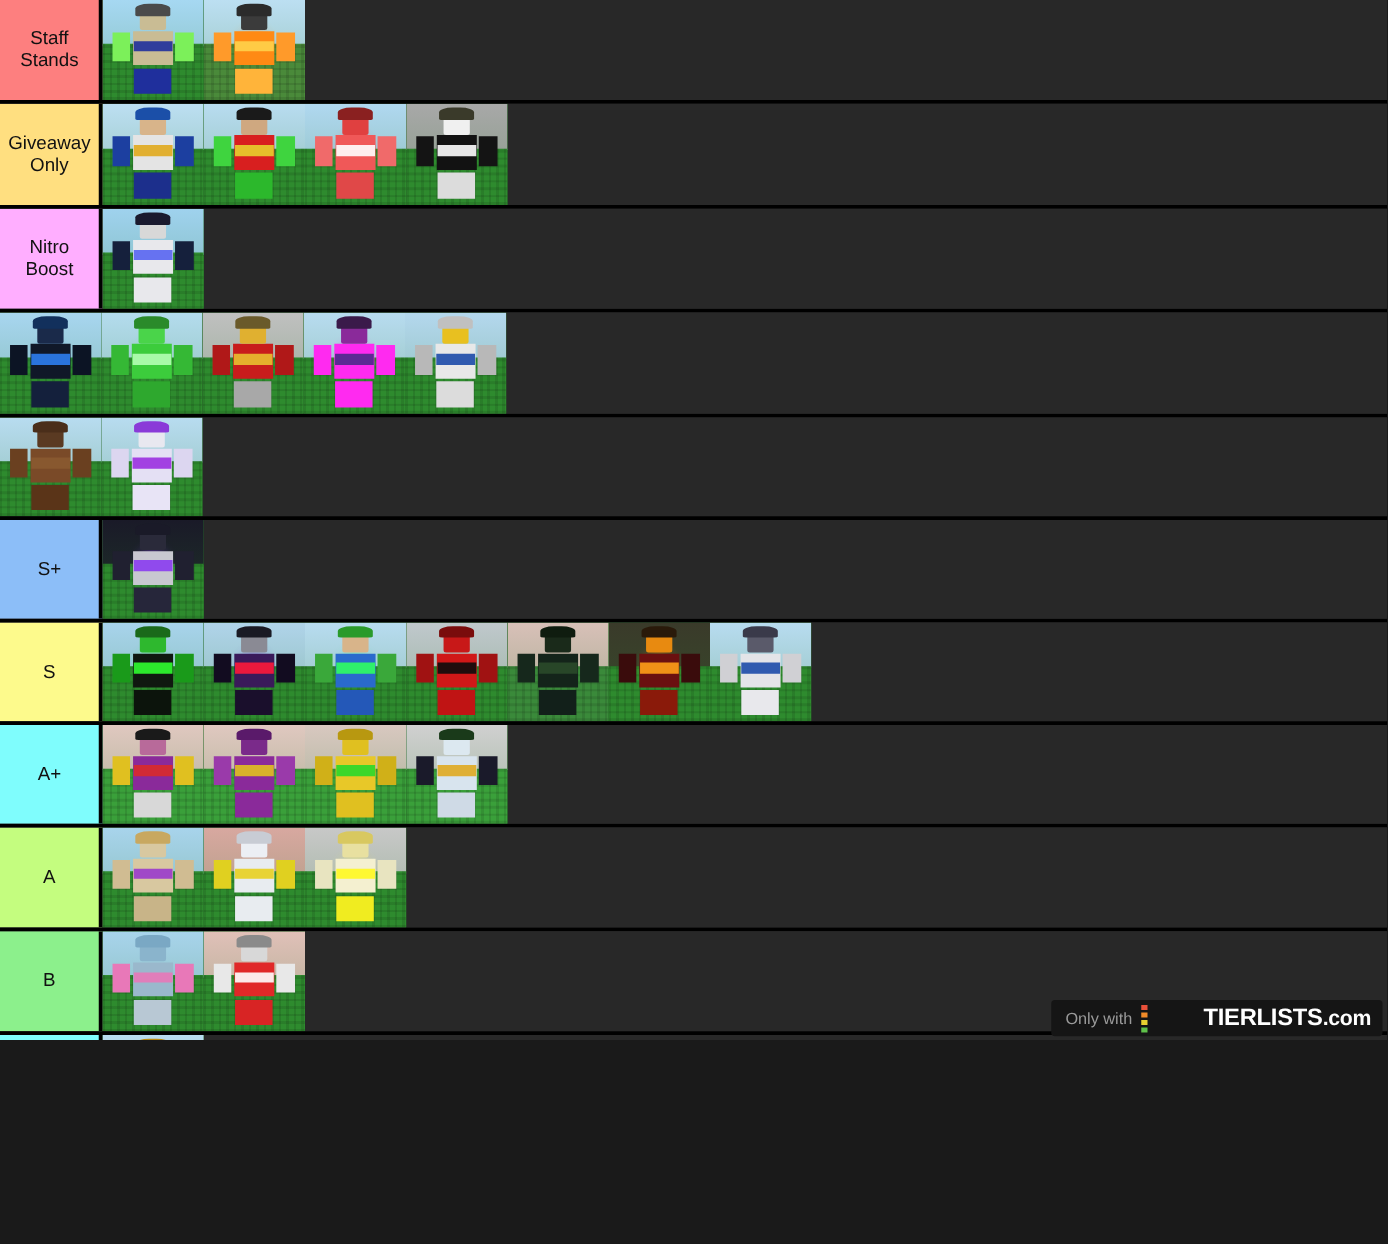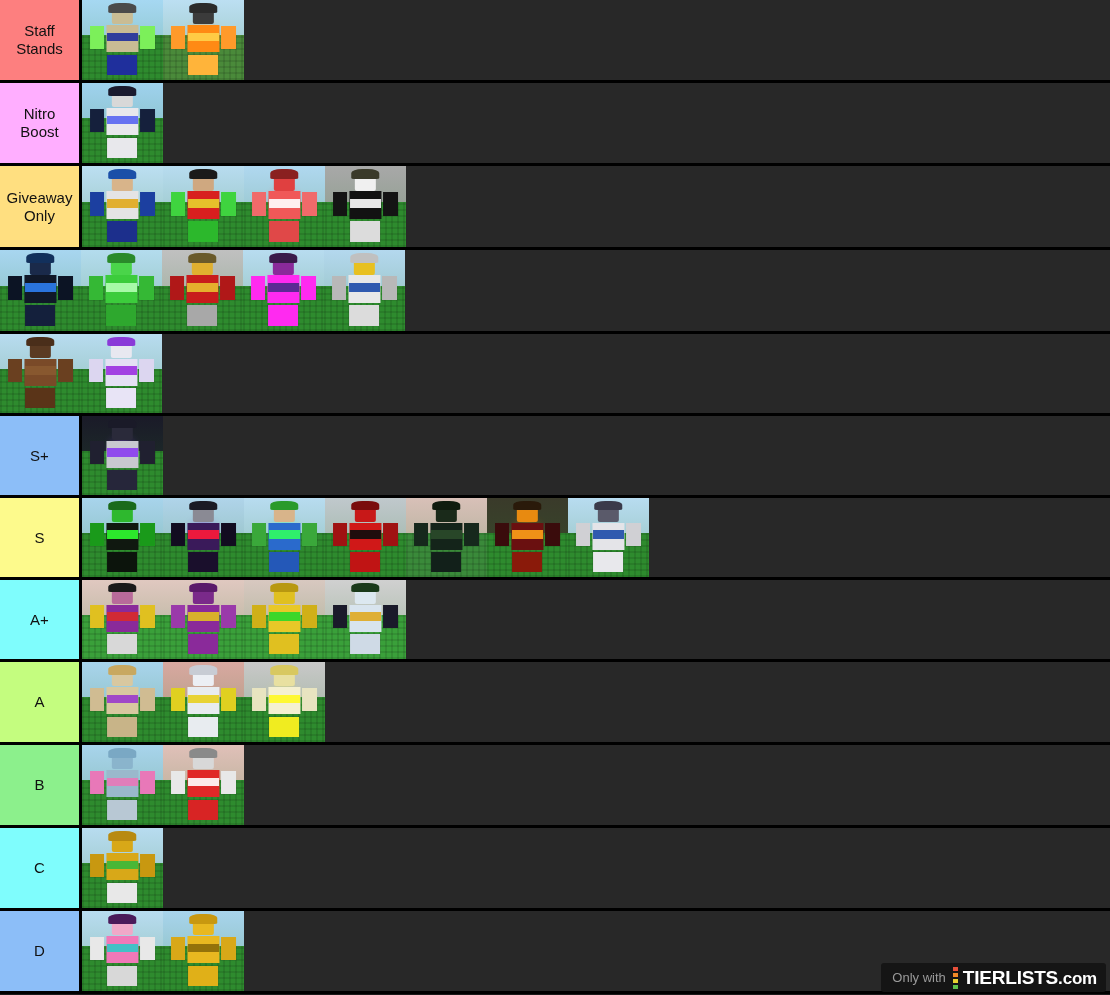--- a/index.html
+++ b/index.html
@@ -152,27 +152,28 @@
     width: 5px; height: 4px;
     margin: 1px 0;
   }
   .wm-brand {
     color: #ffffff;
     font-size: 19px;
     font-weight: bold;
     letter-spacing: -0.2px;
     white-space: nowrap;
     font-family: "Liberation Sans", "DejaVu Sans", sans-serif;
+    margin-left: 40px;
   }
   .wm-brand .dotcom { font-size: 17px; }
 </style>
 </head>
 <body>
 
-<div id="tierlist" style="width: 1110px; height: 995px; background: rgb(26, 26, 26);">
+<div id="tierlist" style="width: 1110px; height: 832px; background: rgb(26, 26, 26);">
   <div id="rows">
       <div class="tier-row" style="height: 83px;">
         <div class="tier-label" style="background: rgb(253, 127, 127);">Staff Stands</div>
         <div class="tier-items" style="background: rgb(40, 40, 40);">
           <div class="item" style="width: 81px; height: 80px;">
             <div class="sky" style="background: linear-gradient(rgb(166, 216, 242), rgba(166, 216, 242, 0.867));"></div>
             <div class="ground" style="background-color: rgb(46, 139, 46);"></div>
             <div class="figure">
               <div class="arm l" style="background: rgb(124, 240, 90);"></div>
               <div class="arm r" style="background: rgb(124, 240, 90);"></div>
@@ -192,38 +193,20 @@
               <div class="arm r" style="background: rgb(255, 154, 42);"></div>
               <div class="legs" style="background: rgb(255, 180, 58);"></div>
               <div class="torso" style="background: rgb(255, 138, 20);"></div>
               <div class="head" style="background: rgb(59, 59, 59);"></div>
               <div class="hair" style="background: rgb(43, 43, 43);"></div>
               <div class="acc" style="left: 24%; top: 38%; width: 52%; height: 13%; background: rgb(255, 210, 74); opacity: 0.9;"></div>
             </div>
           </div>
         </div>
       </div>
-      <div class="tier-row" style="height: 83px;">
-        <div class="tier-label" style="background: rgb(255, 174, 255);">Nitro Boost</div>
-        <div class="tier-items" style="background: rgb(40, 40, 40);">
-          <div class="item" style="width: 81px; height: 80px;">
-            <div class="sky" style="background: linear-gradient(rgb(159, 210, 238), rgba(159, 210, 238, 0.867));"></div>
-            <div class="ground" style="background-color: rgb(46, 139, 46);"></div>
-            <div class="figure">
-              <div class="arm l" style="background: rgb(21, 32, 60);"></div>
-              <div class="arm r" style="background: rgb(21, 32, 60);"></div>
-              <div class="legs" style="background: rgb(232, 232, 236);"></div>
-              <div class="torso" style="background: rgb(232, 232, 236);"></div>
-              <div class="head" style="background: rgb(216, 216, 216);"></div>
-              <div class="hair" style="background: rgb(26, 26, 46);"></div>
-              <div class="acc" style="left: 24%; top: 38%; width: 52%; height: 13%; background: rgb(88, 101, 242); opacity: 0.9;"></div>
-            </div>
-          </div>
-        </div>
-      </div>
       <div class="tier-row" style="height: 84px;">
         <div class="tier-label" style="background: rgb(255, 223, 128);">Giveaway Only</div>
         <div class="tier-items" style="background: rgb(40, 40, 40);">
           <div class="item" style="width: 81px; height: 81px;">
             <div class="sky" style="background: linear-gradient(rgb(188, 223, 242), rgba(188, 223, 242, 0.867));"></div>
             <div class="ground" style="background-color: rgb(46, 139, 46);"></div>
             <div class="figure">
               <div class="arm l" style="background: rgb(28, 63, 160);"></div>
               <div class="arm r" style="background: rgb(28, 63, 160);"></div>
               <div class="legs" style="background: rgb(28, 47, 140);"></div>
@@ -264,20 +247,38 @@
             <div class="sky" style="background: linear-gradient(rgb(168, 168, 168), rgba(168, 168, 168, 0.867));"></div>
             <div class="ground" style="background-color: rgb(46, 139, 46);"></div>
             <div class="figure">
               <div class="arm l" style="background: rgb(20, 20, 20);"></div>
               <div class="arm r" style="background: rgb(20, 20, 20);"></div>
               <div class="legs" style="background: rgb(220, 220, 220);"></div>
               <div class="torso" style="background: rgb(18, 18, 18);"></div>
               <div class="head" style="background: rgb(240, 240, 240);"></div>
               <div class="hair" style="background: rgb(58, 58, 42);"></div>
               <div class="acc" style="left: 24%; top: 38%; width: 52%; height: 13%; background: rgb(255, 255, 255); opacity: 0.9;"></div>
+            </div>
+          </div>
+        </div>
+      </div>
+      <div class="tier-row" style="height: 83px;">
+        <div class="tier-label" style="background: rgb(255, 174, 255);">Nitro Boost</div>
+        <div class="tier-items" style="background: rgb(40, 40, 40);">
+          <div class="item" style="width: 81px; height: 80px;">
+            <div class="sky" style="background: linear-gradient(rgb(159, 210, 238), rgba(159, 210, 238, 0.867));"></div>
+            <div class="ground" style="background-color: rgb(46, 139, 46);"></div>
+            <div class="figure">
+              <div class="arm l" style="background: rgb(21, 32, 60);"></div>
+              <div class="arm r" style="background: rgb(21, 32, 60);"></div>
+              <div class="legs" style="background: rgb(232, 232, 236);"></div>
+              <div class="torso" style="background: rgb(232, 232, 236);"></div>
+              <div class="head" style="background: rgb(216, 216, 216);"></div>
+              <div class="hair" style="background: rgb(26, 26, 46);"></div>
+              <div class="acc" style="left: 24%; top: 38%; width: 52%; height: 13%; background: rgb(88, 101, 242); opacity: 0.9;"></div>
             </div>
           </div>
         </div>
       </div>
       <div class="tier-row" style="height: 84px;">
         <div class="tier-items" style="background: rgb(40, 40, 40);">
           <div class="item" style="width: 81px; height: 81px;">
             <div class="sky" style="background: linear-gradient(rgb(168, 214, 240), rgba(168, 214, 240, 0.867));"></div>
             <div class="ground" style="background-color: rgb(46, 139, 46);"></div>
             <div class="figure">

